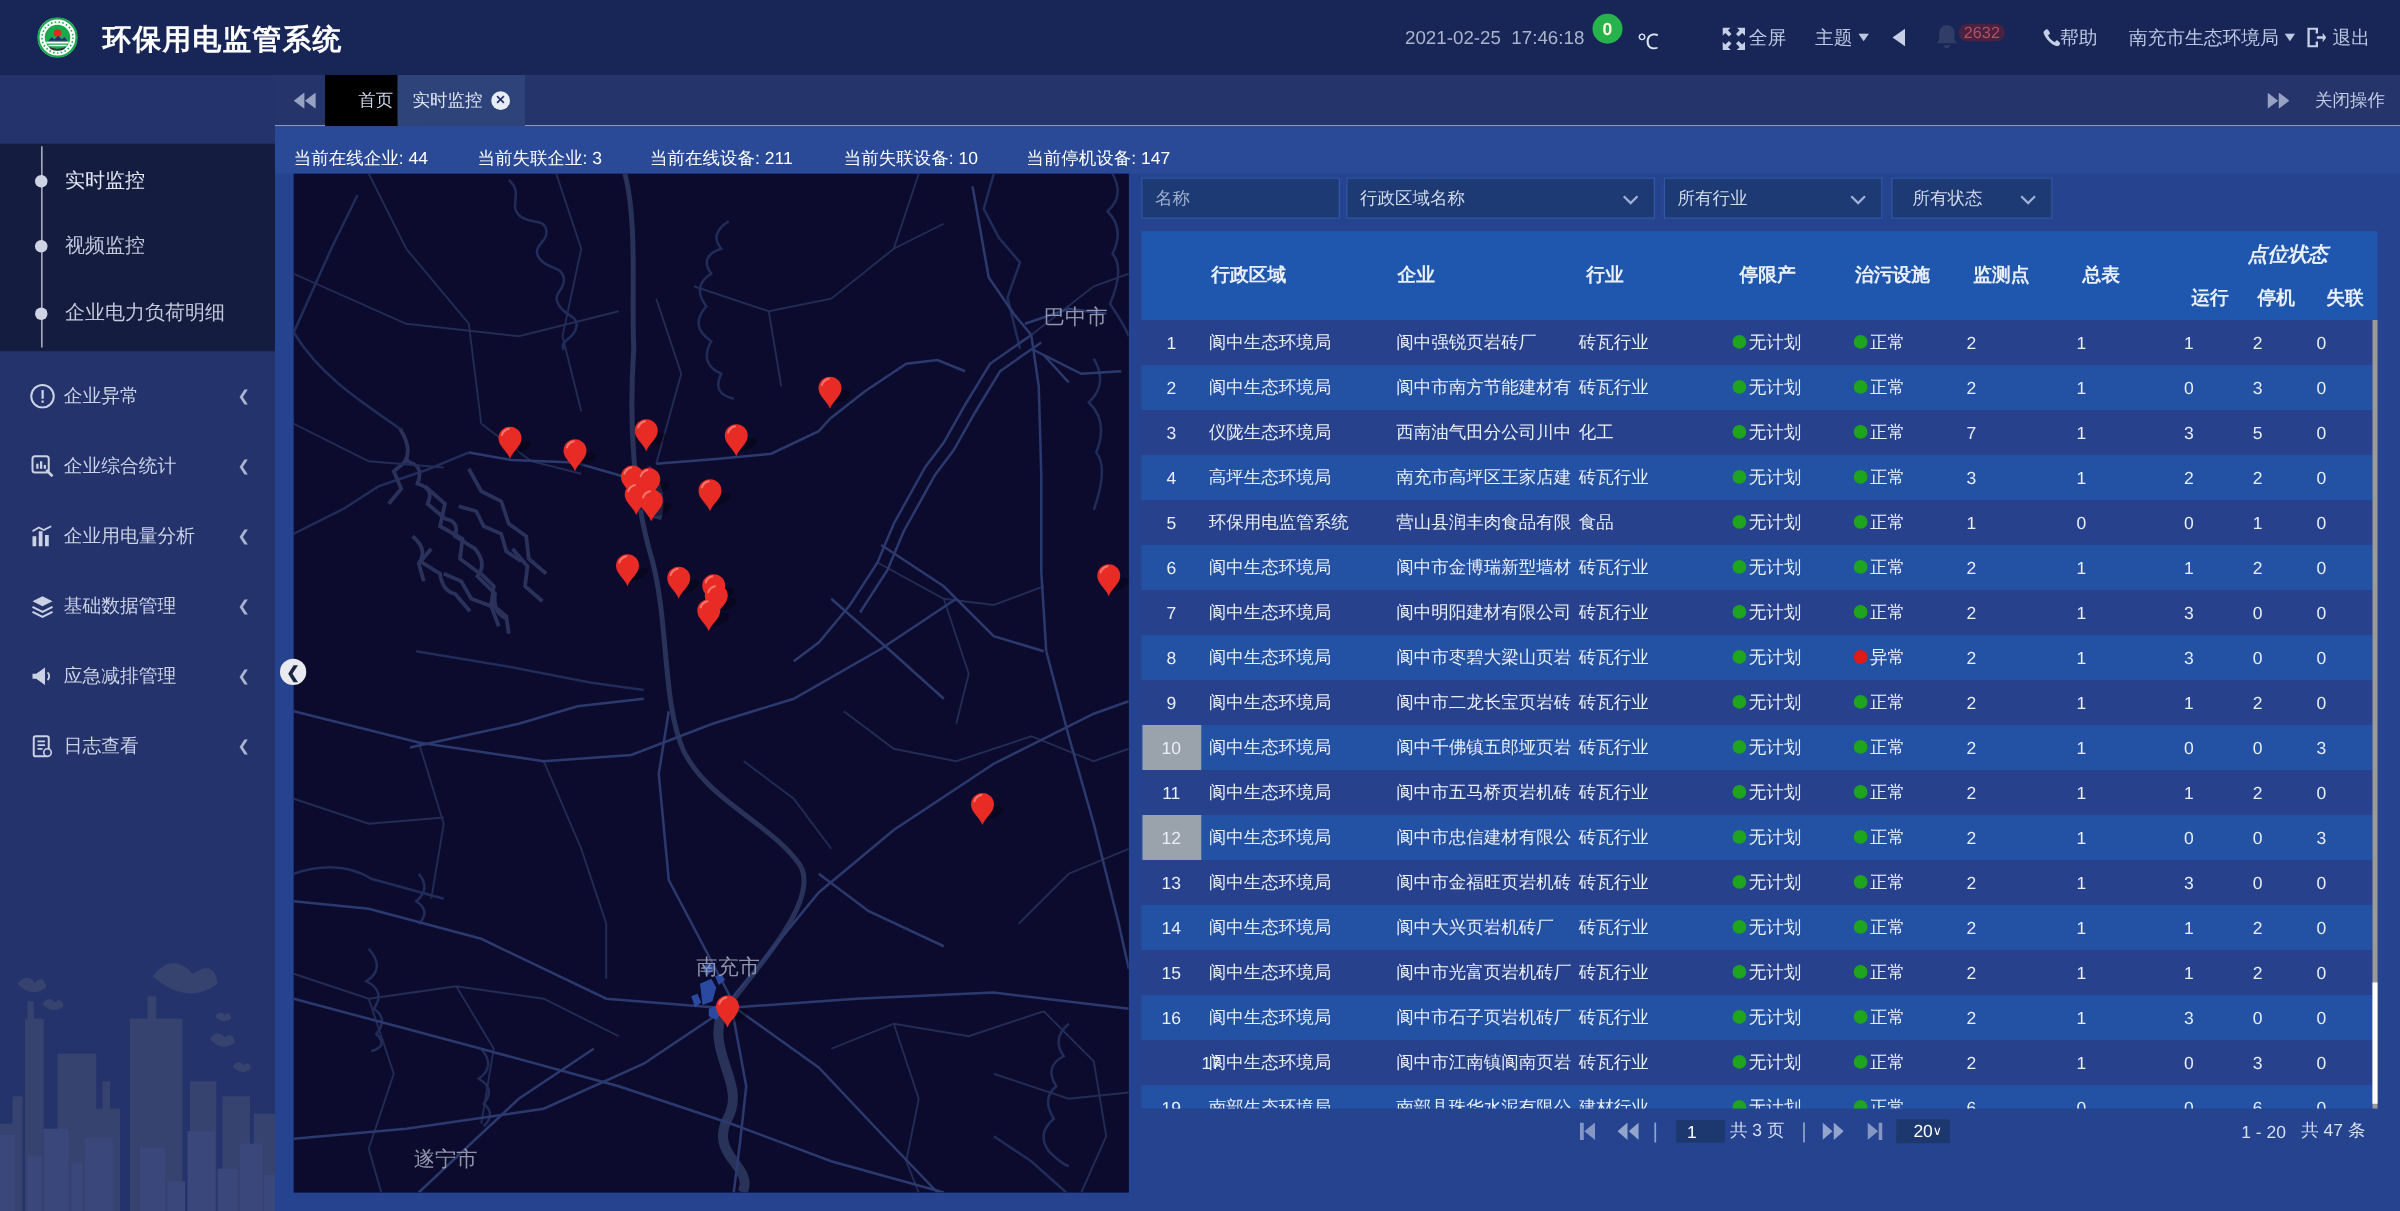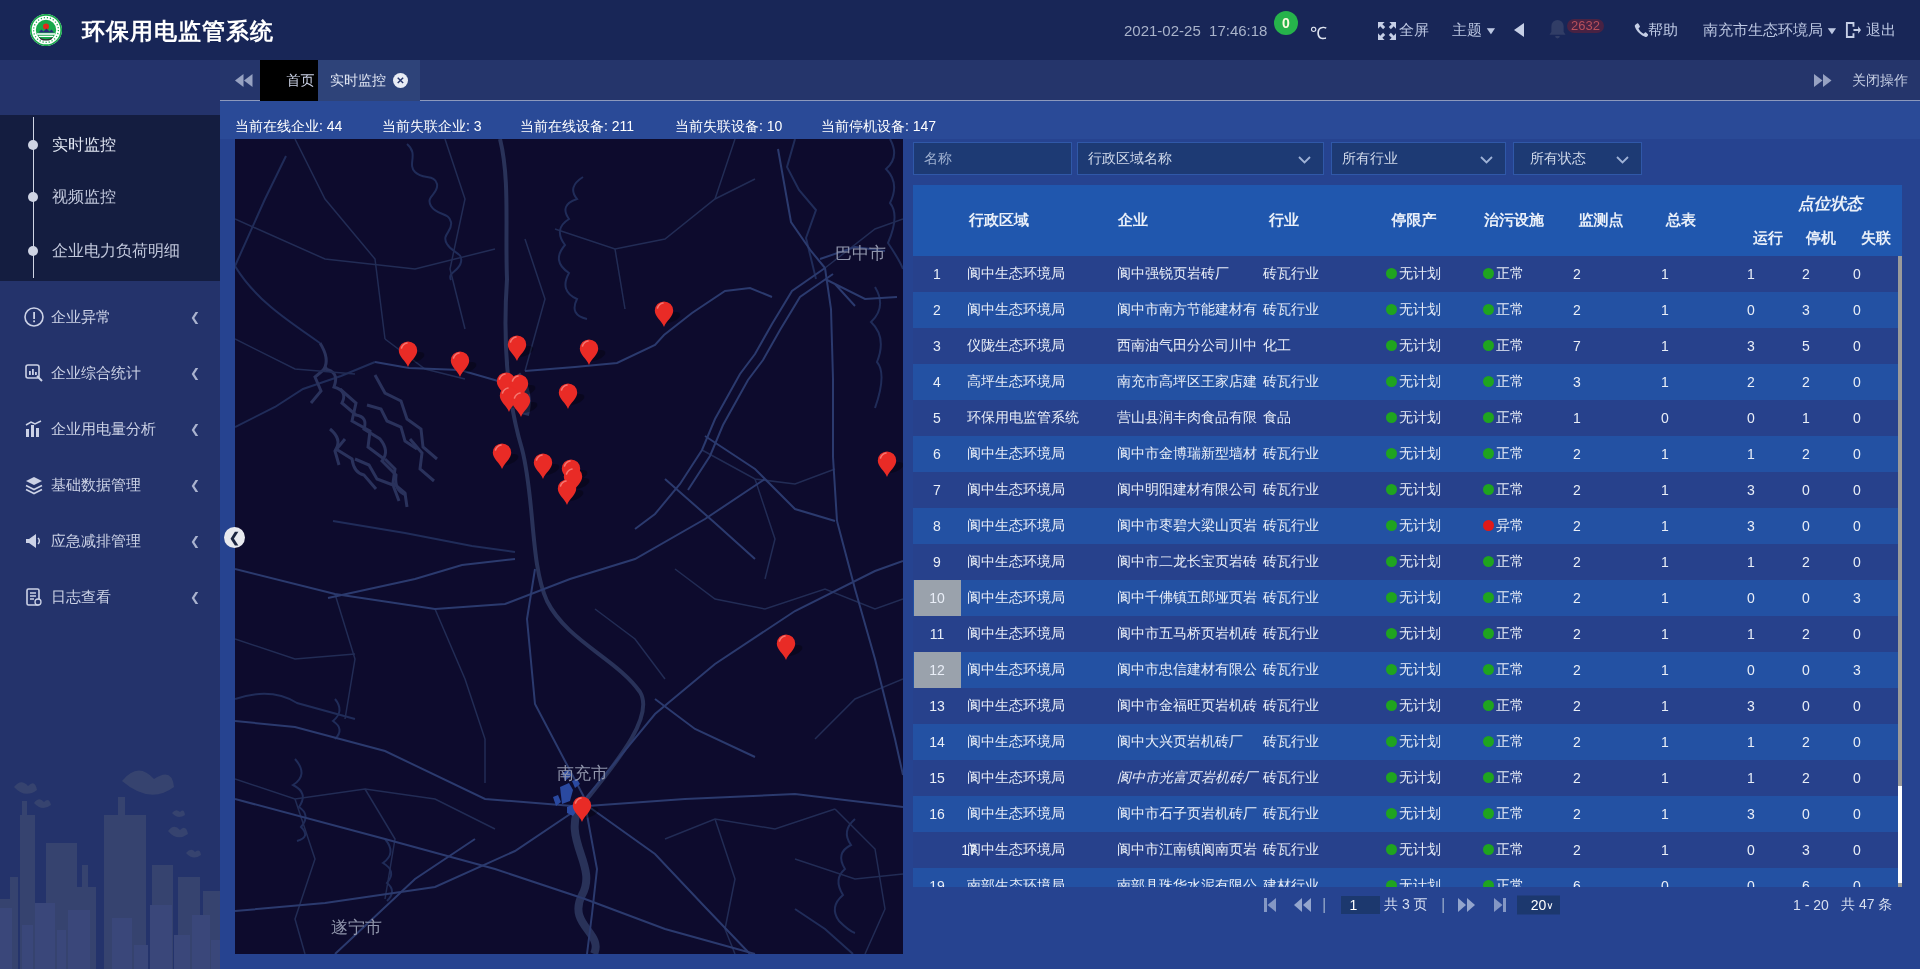--- a/index.html
+++ b/index.html
@@ -642,21 +642,21 @@
           <span class="cell" style="left:570px;"><span class="dot g"></span>正常</span>
           <span class="cell cc" style="left:664px;">2</span>
           <span class="cell cc" style="left:752px;">1</span>
           <span class="cell cc" style="left:838px;">1</span>
           <span class="cell cc" style="left:893px;">2</span>
           <span class="cell cc" style="left:944px;">0</span>
         </div>
 <div class="row odd">
           <span class="cell cc" style="left:24px;">15</span>
           <span class="cell" style="left:54px;">阆中生态环境局</span>
-          <span class="cell" style="left:204px;font-style:italic;">阆中市光富页岩机砖厂</span>
+          <span class="cell" style="left:204px;">阆中市光富页岩机砖厂</span>
           <span class="cell" style="left:350px;">砖瓦行业</span>
           <span class="cell" style="left:473px;"><span class="dot g"></span>无计划</span>
           <span class="cell" style="left:570px;"><span class="dot g"></span>正常</span>
           <span class="cell cc" style="left:664px;">2</span>
           <span class="cell cc" style="left:752px;">1</span>
           <span class="cell cc" style="left:838px;">1</span>
           <span class="cell cc" style="left:893px;">2</span>
           <span class="cell cc" style="left:944px;">0</span>
         </div>
 <div class="row even">

